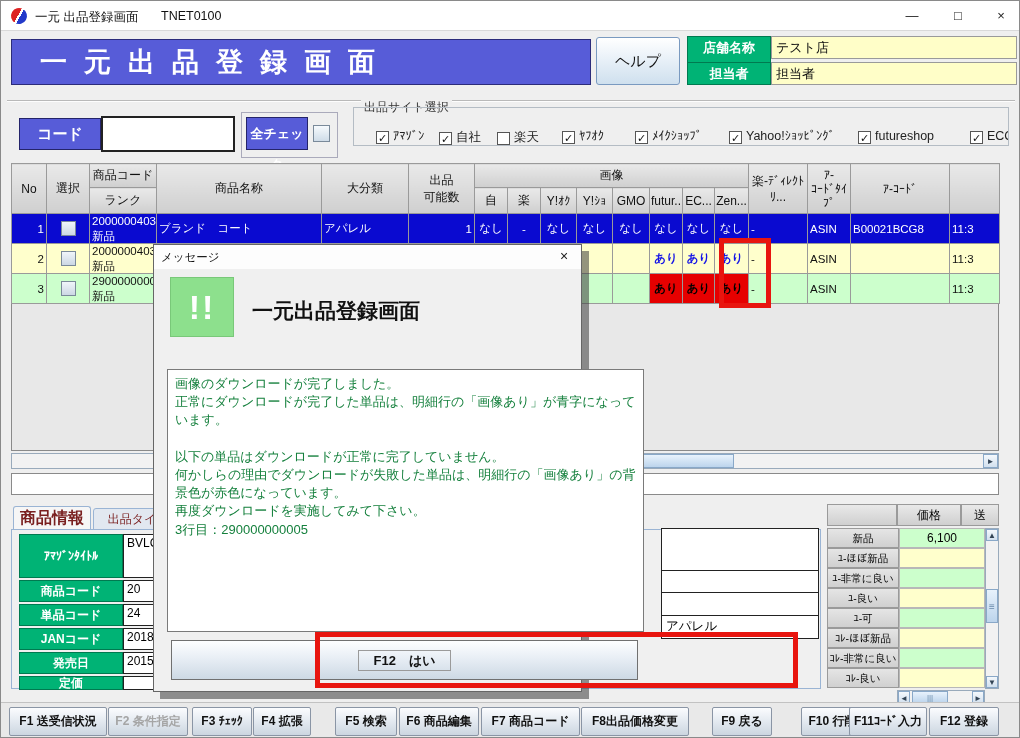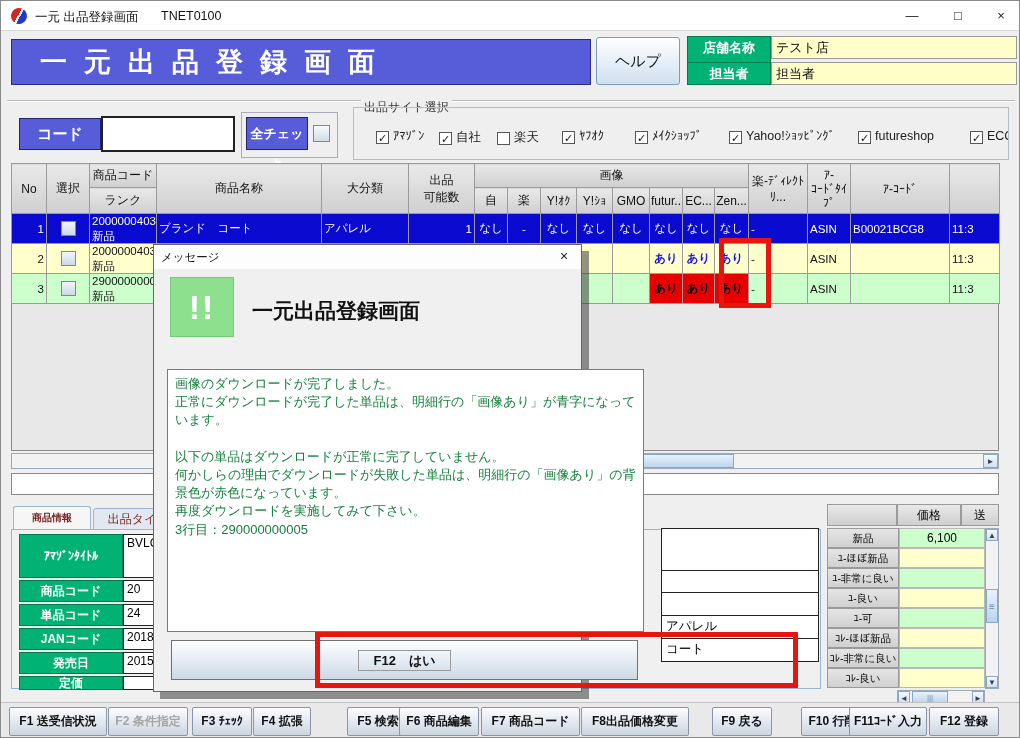--- a/index.html
+++ b/index.html
@@ -24,21 +24,21 @@
   #staff-label { left:686px; top:61px; width:84px; height:23px; line-height:21px; }
   #staff-value { left:770px; top:61px; width:246px; height:23px; }
   #hr1 { position:absolute; left:6px; top:99px; width:1008px; height:2px; border-top:1px solid #b9b9b9; border-bottom:1px solid #fdfdfd; }
 
   
   #code-label { left:18px; top:117px; width:82px; height:32px; background:#575cd8; border:1px solid #24246a; line-height:30px; font-size:15px; }
   #code-input { position:absolute; left:100px; top:115px; width:134px; height:36px; background:#fff; border:2px solid #222; }
   #allchk-frame { position:absolute; left:240px; top:111px; width:97px; height:46px; border:1px solid #aab; background:#efefef; }
   #allchk-label { left:245px; top:116px; width:62px; height:33px; background:#575cd8; border:1px solid #24246a; line-height:31px; font-size:13px; }
   #allchk-box { position:absolute; left:312px; top:124px; width:17px; height:17px; background:linear-gradient(#f6fafd,#cfdce8); border:1px solid #7a8a9a; }
-  #sitebox { position:absolute; left:352px; top:106px; width:656px; height:53px; border:1px solid #b4bcc4; overflow:hidden; }
+  #sitebox { position:absolute; left:352px; top:106px; width:656px; height:39px; border:1px solid #b4bcc4; overflow:hidden; }
   #sitebox-label { position:absolute; left:360px; top:98px; background:#efefef; padding:0 3px; font-size:12px; color:#333; }
   .site { position:absolute; top:21px; height:16px; font-size:12.5px; color:#222; white-space:nowrap; }
   .cb { display:inline-block; width:13px; height:13px; background:#fff; border:1px solid #555; font-size:11px; line-height:12px; text-align:center; vertical-align:-2px; margin-right:4px; color:#111; font-weight:bold; }
   .cb.off { color:transparent; }
 
   
   #gridarea { position:absolute; left:10px; top:162px; width:988px; height:288px; background:#e8e8e8; border:1px solid #8a8a8a; }
   table.grid { position:absolute; left:10px; top:162px; width:988px; border-collapse:collapse; table-layout:fixed; }
   .grid th { background:linear-gradient(#e9e9e9,#cfcfcf); border:1px solid #9a9a9a; font-weight:normal; font-size:12px; color:#111; white-space:pre-line; padding:0 1px; overflow:hidden; }
   .grid thead tr:nth-child(1) th { height:24px; }
@@ -55,21 +55,21 @@
   
   .sb { position:absolute; background:#f2f2f2; border:1px solid #9ab; }
   .sb-thumb { position:absolute; background:linear-gradient(#e8f2fc,#bcd4ec); border:1px solid #89a8c8; text-align:center; color:#6a8aaa; }
   .sb-arrow { position:absolute; background:linear-gradient(#f4f8fc,#d2e0ee); border:1px solid #89a8c8; text-align:center; color:#345; font-size:8px; }
   #hsb-table { left:10px; top:452px; width:988px; height:16px; }
   #hsb-table .sb-thumb { left:290px; top:0px; width:432px; height:14px; line-height:13px; font-size:9px; }
   #hsb-table .sb-arrow { right:0; top:0; width:15px; height:14px; line-height:14px; }
   #whitestrip { position:absolute; left:10px; top:472px; width:988px; height:22px; background:#fff; border:1px solid #8a8a8a; }
 
   
-  #tab1 { position:absolute; left:12px; top:505px; width:78px; height:24px; background:#f6f6f6; border:1px solid #9ab4d4; border-bottom:none; border-radius:3px 3px 0 0; text-align:center; line-height:22px; font-size:10px; font-weight:bold; color:#7a2020; }
+  #tab1 { position:absolute; left:12px; top:505px; width:78px; height:24px; background:#f6f6f6; border:1px solid #9ab4d4; border-bottom:none; border-radius:3px 3px 0 0; text-align:center; line-height:22px; font-size:16px; font-weight:bold; color:#7a2020; }
   #tab2 { position:absolute; left:92px; top:507px; width:78px; height:22px; background:#e2e8f0; border:1px solid #9ab4d4; border-radius:3px 3px 0 0; text-align:center; line-height:20px; font-size:12px; color:#7a2020; }
   #formpanel { position:absolute; left:10px; top:528px; width:810px; height:160px; background:#f0f0f0; border:1px solid #9ab4d4; }
   .frow-label { position:absolute; left:18px; width:104px; background:#00b375; border:1px solid #007a50; color:#fff; font-weight:bold; font-size:12px; text-align:center; }
   .frow-val { position:absolute; left:122px; width:223px; background:#fff; border:1px solid #222; font-size:12px; padding:1px 3px; overflow:hidden; white-space:nowrap; }
 
   
   .mfield { position:absolute; left:660px; width:158px; background:#fff; border:1px solid #222; border-top:none; font-size:12.5px; padding:2px 4px; overflow:hidden; white-space:nowrap; }
   .mfield.first { border-top:1px solid #222; }
 
   
@@ -283,21 +283,20 @@
   <div class="frow-val" style="top:627px;height:22px">20180</div>
   <div class="frow-label" style="top:651px;height:22px;line-height:20px">発売日</div>
   <div class="frow-val" style="top:651px;height:22px">2015-</div>
   <div class="frow-label" style="top:675px;height:14px;line-height:13px">定価</div>
   <div class="frow-val" style="top:675px;height:14px"></div>
 
   <div class="mfield first" style="top:527px;height:43px"></div>
   <div class="mfield" style="top:570px;height:22px"></div>
   <div class="mfield" style="top:592px;height:23px"></div>
   <div class="mfield" style="top:615px;height:23px">アパレル</div>
-  <div class="mfield" style="top:638px;height:23px">コート</div>
 
   <div id="pricepanel">
     <div class="phead" style="left:0;width:70px"></div>
     <div class="phead" style="left:70px;width:64px">価格</div>
     <div class="phead" style="left:134px;width:38px">送</div>
 
     <div class="plabel" style="top:27px">新品</div>
     <div class="pval pv-g" style="top:27px">6,100</div>
     <div class="plabel" style="top:47px">ﾕ-ほぼ新品</div>
     <div class="pval pv-y" style="top:47px"></div>
@@ -324,21 +323,21 @@
       <div class="sb-thumb" style="left:14px;top:0;width:36px;height:13px;line-height:12px;font-size:8px">|||</div>
       <div class="sb-arrow" style="right:0;top:0;width:12px;height:13px;line-height:13px">►</div>
     </div>
   </div>
 
   <div id="fbar">
     <div class="fkey" style="left:8px;width:98px">F1 送受信状況</div>
     <div class="fkey disabled" style="left:107px;width:80px">F2 条件指定</div>
     <div class="fkey" style="left:191px;width:60px">F3 ﾁｪｯｸ</div>
     <div class="fkey" style="left:252px;width:58px">F4 拡張</div>
-    <div class="fkey" style="left:346px;width:62px">F5 検索</div>
+    <div class="fkey" style="left:334px;width:62px">F5 検索</div>
     <div class="fkey" style="left:398px;width:80px">F6 商品編集</div>
     <div class="fkey" style="left:480px;width:99px">F7 商品コード</div>
     <div class="fkey" style="left:580px;width:108px">F8出品価格変更</div>
     <div class="fkey" style="left:711px;width:60px">F9 戻る</div>
     <div class="fkey" style="left:800px;width:75px">F10 行削除</div>
     <div class="fkey" style="left:848px;width:78px">F11ｺｰﾄﾞ入力</div>
     <div class="fkey" style="left:928px;width:70px">F12 登録</div>
   </div>
 
   <div class="annot" id="annot1"></div>

